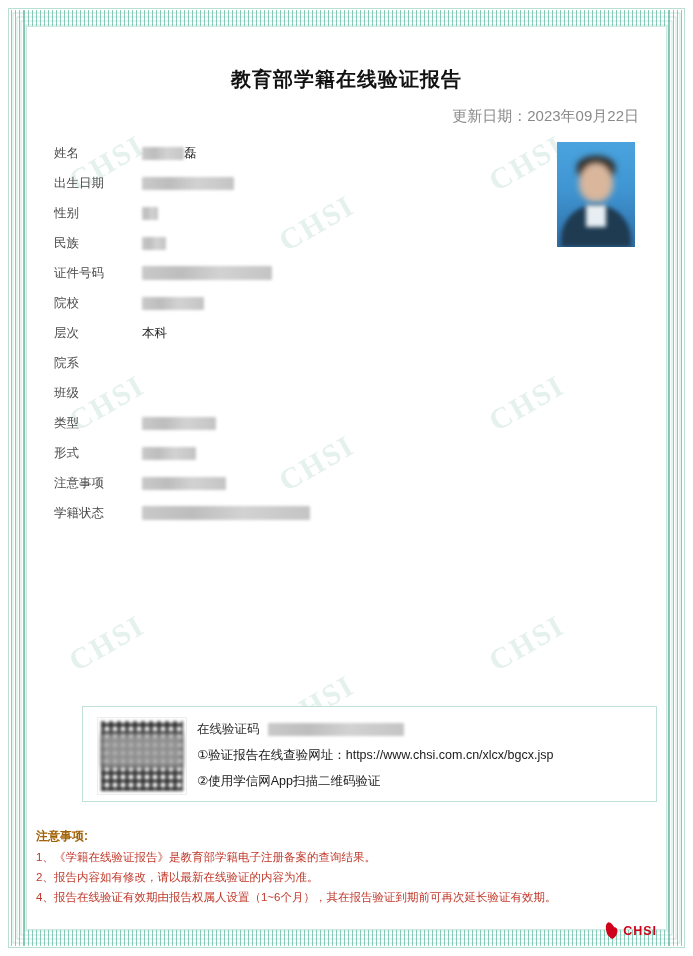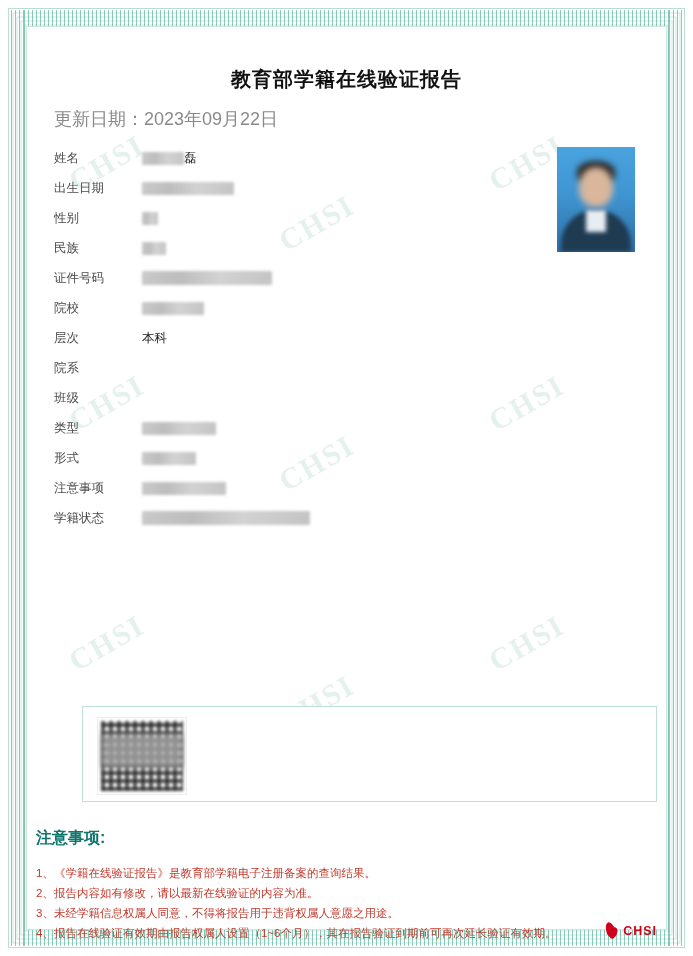--- a/index.html
+++ b/index.html
@@ -66,22 +66,22 @@
   .title{
     text-align:center;
     font-size:20px;
     font-weight:bold;
     color:#111111;
     letter-spacing:1px;
     margin:18px 0 0 0;
     font-family:"DejaVu Sans","Liberation Sans",sans-serif;
   }
   .subtitle{
-    text-align:left;
-    font-size:18px;
+    text-align:right;
+    font-size:15px;
     color:#8a8a8a;
     margin-top:14px;
   }
   .body-area{
     position:relative;
     margin-top:12px;
   }
   .photo{
     position:absolute;
     right:4px;top:4px;
@@ -181,24 +181,24 @@
     display:flex;
     align-items:center;
   }
   .vb-line .lk{color:#1a1a1a;}
   .notes{
     position:absolute;
     left:36px;right:36px;
     top:828px;
   }
   .notes-title{
-    font-size:16px;
+    font-size:12px;
     font-weight:bold;
-    color:#0f766e;
-    margin-bottom:14px;
+    color:#a16207;
+    margin-bottom:2px;
   }
   .note{
     font-size:11.5px;
     color:#c0392b;
     line-height:20px;
   }
   .chsi-logo{
     position:absolute;
     right:36px;bottom:16px;
     display:flex;align-items:center;gap:4px;
@@ -336,27 +336,38 @@
 
       </div>
     </div>
   </div>
 
   <div class="verify-box">
     <div class="qr">
       <div class="qrimg"></div>
       <div class="qband"></div>
     </div>
+    <div class="vb-lines">
+      <div class="vb-line">
+        <span>在线验证码</span>
+        <span class="mask" style="width:136px;margin-left:8px;"></span>
+      </div>
+      <div class="vb-line">
+        <span class="lk">①验证报告在线查验网址：https://www.chsi.com.cn/xlcx/bgcx.jsp</span>
+      </div>
+      <div class="vb-line">
+        <span class="lk">②使用学信网App扫描二维码验证</span>
+      </div>
+    </div>
   </div>
 
   <div class="notes">
     <div class="notes-title">注意事项:</div>
     <div class="note">1、《学籍在线验证报告》是教育部学籍电子注册备案的查询结果。</div>
     <div class="note">2、报告内容如有修改，请以最新在线验证的内容为准。</div>
-    <div class="note">3、未经学籍信息权属人同意，不得将报告用于违背权属人意愿之用途。</div>
     <div class="note">4、报告在线验证有效期由报告权属人设置（1~6个月），其在报告验证到期前可再次延长验证有效期。</div>
   </div>
 
   <div class="chsi-logo">
     <div class="chsi-mark"></div>
     <div class="chsi-text">CHSI</div>
   </div>
 
 </div>
 

